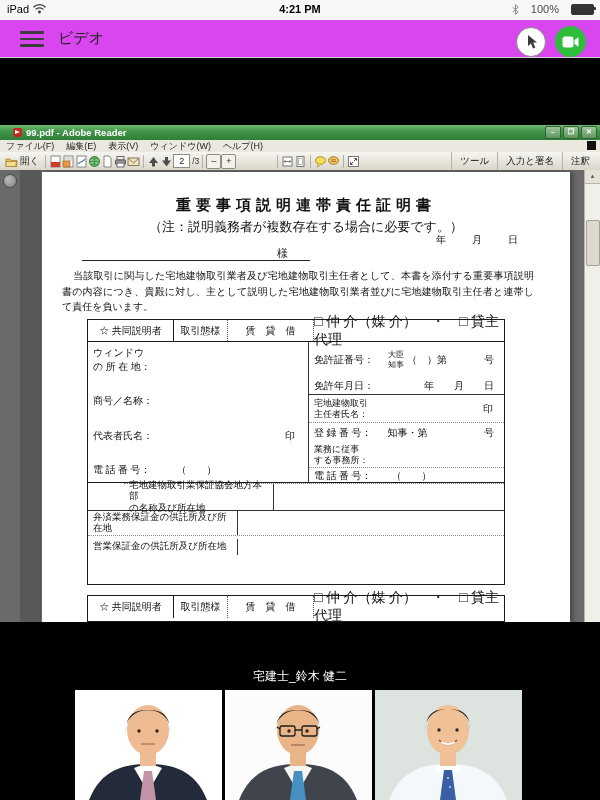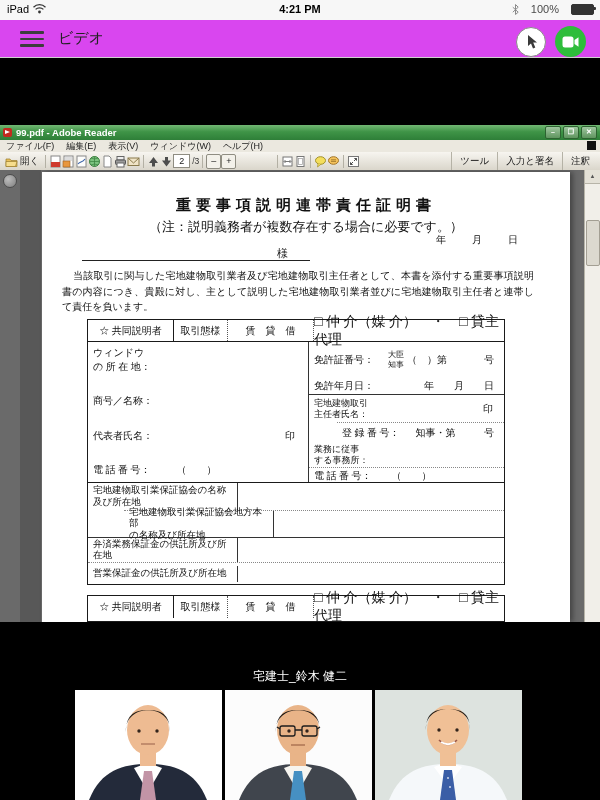--- a/index.html
+++ b/index.html
@@ -22,21 +22,21 @@
   .nav-title{position:absolute;left:58px;top:9px;font-size:15px;color:#222;}
   .pointer-btn{position:absolute;right:54px;top:7px;width:28px;height:28px;border:1.5px solid #8a8a8a;
                border-radius:50%;background:#fff;display:flex;align-items:center;justify-content:center;}
   .video-btn{position:absolute;right:14px;top:6px;width:31px;height:31px;border-radius:50%;background:#2ebd3b;
              display:flex;align-items:center;justify-content:center;}
 
   
   .reader{position:absolute;top:125px;left:0;width:600px;height:497px;background:#6a6a6a;}
   .rtitle{position:absolute;top:0;left:0;right:0;height:15px;
           background:linear-gradient(180deg,#72b873 0%,#3f9447 45%,#2e7f38 100%);
-          color:#fff;font-size:9.5px;font-weight:bold;display:flex;align-items:center;padding-left:3px;}
+          color:#fff;font-size:9.5px;font-weight:bold;display:flex;align-items:center;padding-left:13px;}
   .rt-ico{width:9px;height:9px;background:#c22a1e;border-radius:2px;margin-right:4px;position:relative;flex:none;}
   .rt-ico:after{content:"";position:absolute;left:2px;top:2px;border-left:5px solid #fff;border-top:2.5px solid transparent;border-bottom:2.5px solid transparent;}
   .rt-btns{margin-left:auto;display:flex;gap:2px;padding-right:3px;}
   .rt-btn{width:14px;height:11px;background:linear-gradient(#9fc69f,#5f955f);border:1px solid #2c6330;border-radius:2px;
           color:#fff;font-size:7px;line-height:10px;text-align:center;font-weight:bold;}
   .rmenu{position:absolute;top:15px;left:0;right:0;height:12px;background:#ebe8df;border-bottom:1px solid #d6d2c6;
          display:flex;align-items:center;gap:12px;padding-left:6px;font-size:9px;color:#222;}
   .rmenu-sq{position:absolute;right:4px;top:1px;width:9px;height:9px;background:#111;}
   .rtoolbar{position:absolute;top:27px;left:0;right:0;height:18px;
             background:linear-gradient(#f7f5f0,#dad6cb);border-bottom:1px solid #92907f;
@@ -329,39 +329,34 @@
               </div>
               <div class="frow" style="height:17px;">
                 <span>免許年月日：</span>
                 <span class="seal" style="margin-right:5px;">年　　月　　日</span>
               </div>
               <div class="frow solid-top" style="height:28px;">
                 <span class="stack8 pre" style="font-size:9px;">宅地建物取引
 主任者氏名：</span>
                 <span class="seal" style="margin-right:6px;">印</span>
               </div>
-              <div class="frow dot-top" style="height:20px;margin-left:28px;">
+              <div class="frow dot-top" style="height:20px;">
                 <span>登 録 番 号：</span>
                 <span style="margin-left:16px;">知事・第</span>
                 <span class="seal" style="margin-right:5px;">号</span>
               </div>
               <div class="frow" style="height:25px;">
                 <span class="stack8 pre" style="font-size:9px;">業務に従事
 する事務所：</span>
               </div>
               <div class="frow dot-top" style="height:16px;">
                 <span>電 話 番 号：</span>
                 <span style="margin-left:20px;">（　　）</span>
               </div>
             </div>
-          </div>
-          <div class="grow" style="height:27px;">
-            <div class="glabel pre">宅地建物取引業保証協会の名称
-及び所在地</div>
-              <div class="gval"></div>
           </div>
           <div class="grow dot-top" style="height:27px;margin-left:36px;">
             <div class="glabel pre">宅地建物取引業保証協会地方本部
 の名称及び所在地</div>
               <div class="gval"></div>
           </div>
           <div class="grow solid-top" style="height:25px;">
             <div class="glabel">弁済業務保証金の供託所及び所在地</div>
               <div class="gval"></div>
           </div>

